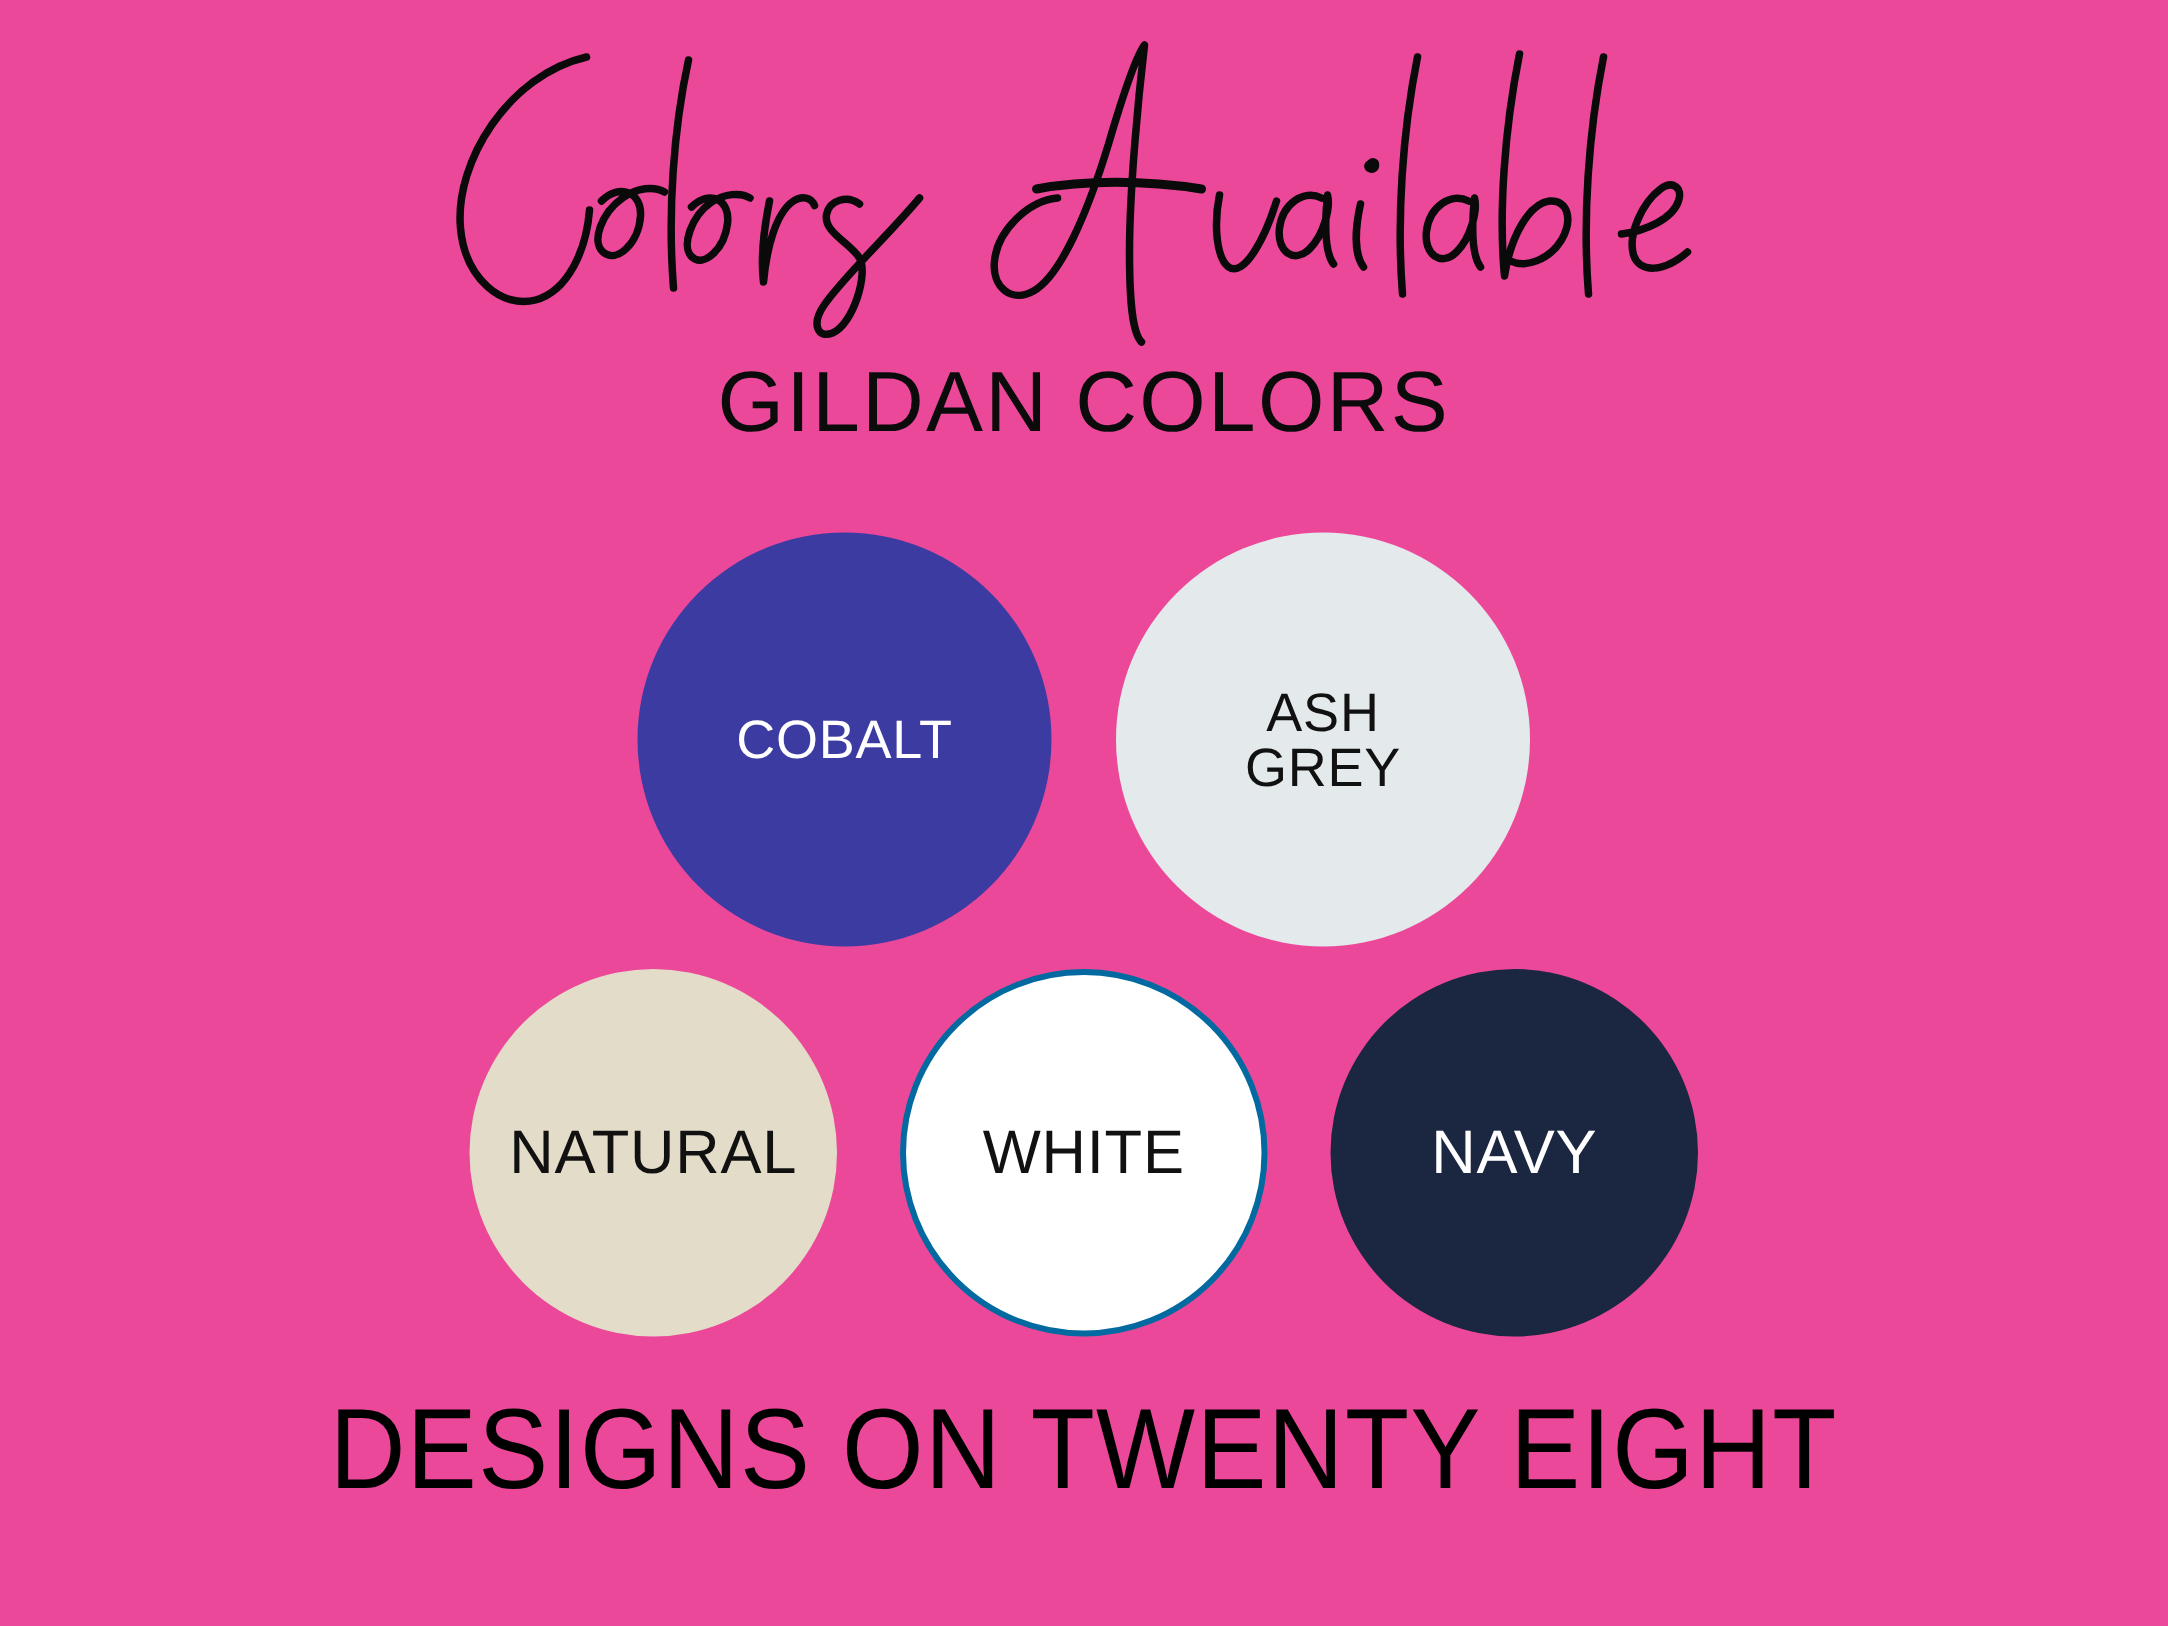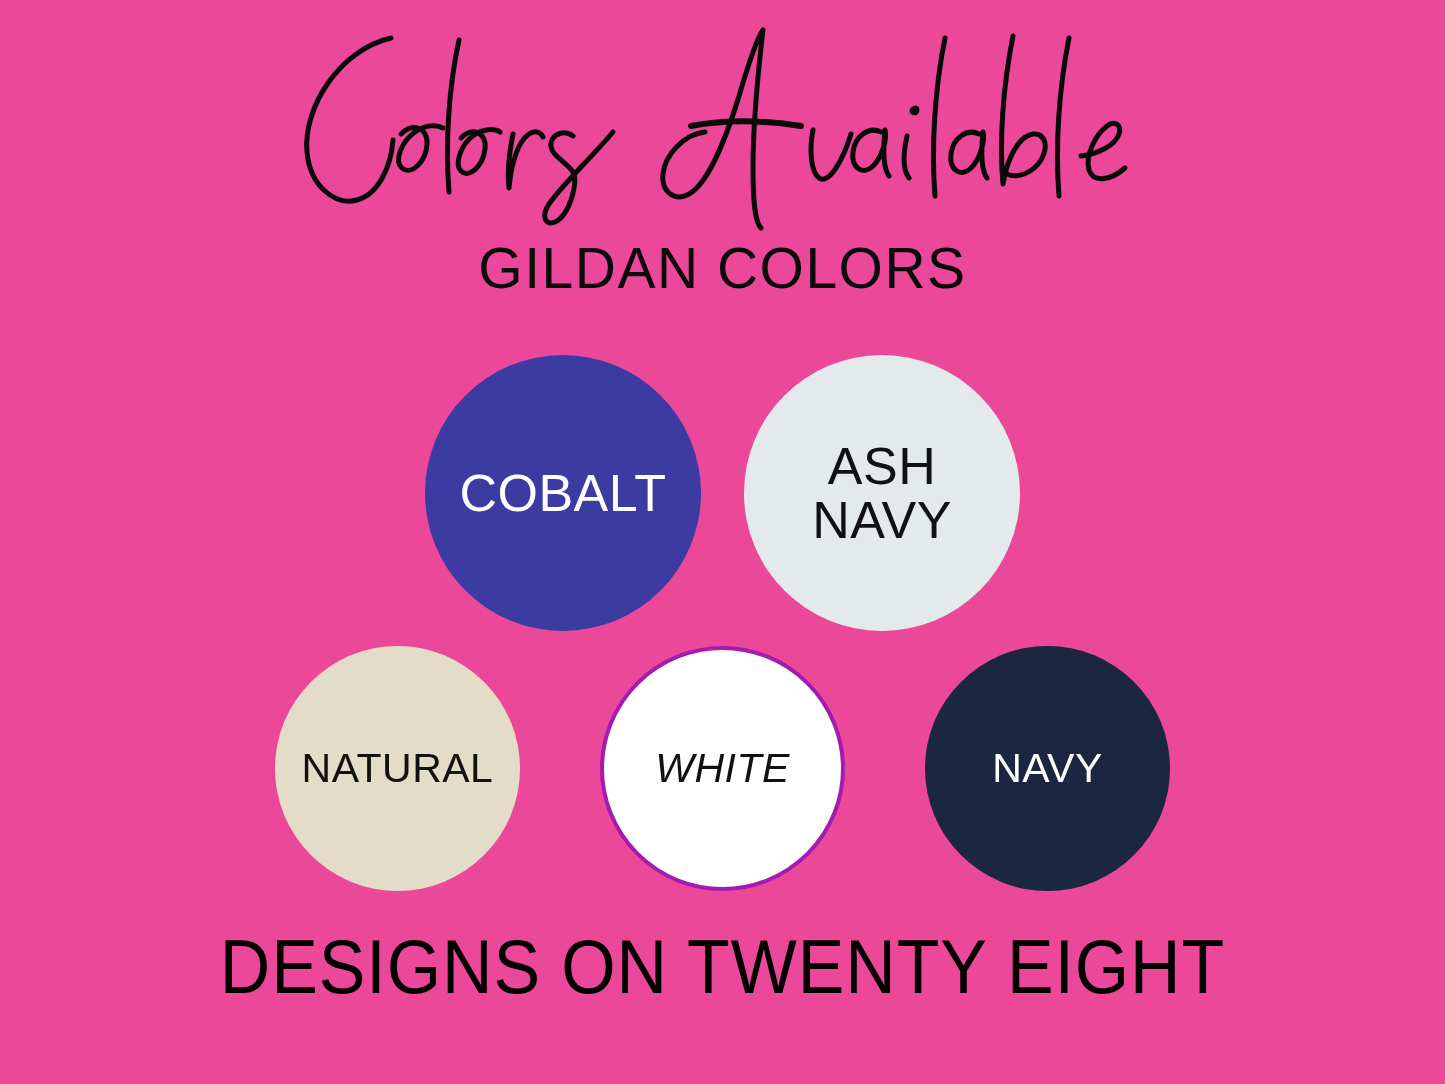--- a/index.html
+++ b/index.html
@@ -69,21 +69,21 @@
     display: flex;
     justify-content: center;
     align-items: center;
   }
   .row-one {
     top: 355px;
     gap: 43px;
   }
   .row-two {
     top: 646px;
-    gap: 80px;
+    gap: 42px;
   }
 
   .swatch {
     border-radius: 50%;
     display: flex;
     align-items: center;
     justify-content: center;
     text-align: center;
     box-sizing: border-box;
     flex: 0 0 auto;
@@ -97,26 +97,25 @@
     height: 245px;
   }
 
   .swatch-label {
     font-family: "Liberation Sans", sans-serif;
     font-weight: 400;
     line-height: 1.04;
     letter-spacing: 0.5px;
     white-space: pre-line;
   }
-  .row-one .swatch-label { font-size: 52px; }
+  .row-one .swatch-label { font-size: 36px; }
   .row-two .swatch-label { font-size: 41px; }
 
   .swatch.outlined {
-    border: 4px solid #a21caf;
-    font-style: italic;
+    border: 4px solid #0369a1;
   }
 
   
   .footer {
     position: absolute;
     top: 924px;
     left: 0;
     width: 1445px;
     text-align: center;
     font-family: "Liberation Sans", sans-serif;
@@ -176,21 +175,21 @@
   </div>
 
   <div class="subtitle">GILDAN COLORS</div>
 
   <div class="row row-one">
     <div class="swatch" style="background: rgb(59, 59, 162);">
       <span class="swatch-label" style="color: rgb(255, 255, 255);">COBALT</span>
     </div>
     <div class="swatch" style="background: rgb(228, 233, 235);">
       <span class="swatch-label" style="color: rgb(17, 17, 17);">ASH
-NAVY</span>
+GREY</span>
     </div>
   </div>
 
   <div class="row row-two">
     <div class="swatch" style="background: rgb(227, 220, 200);">
       <span class="swatch-label" style="color: rgb(17, 17, 17);">NATURAL</span>
     </div>
     <div class="swatch outlined" style="background: rgb(255, 255, 255);">
       <span class="swatch-label" style="color: rgb(17, 17, 17);">WHITE</span>
     </div>

